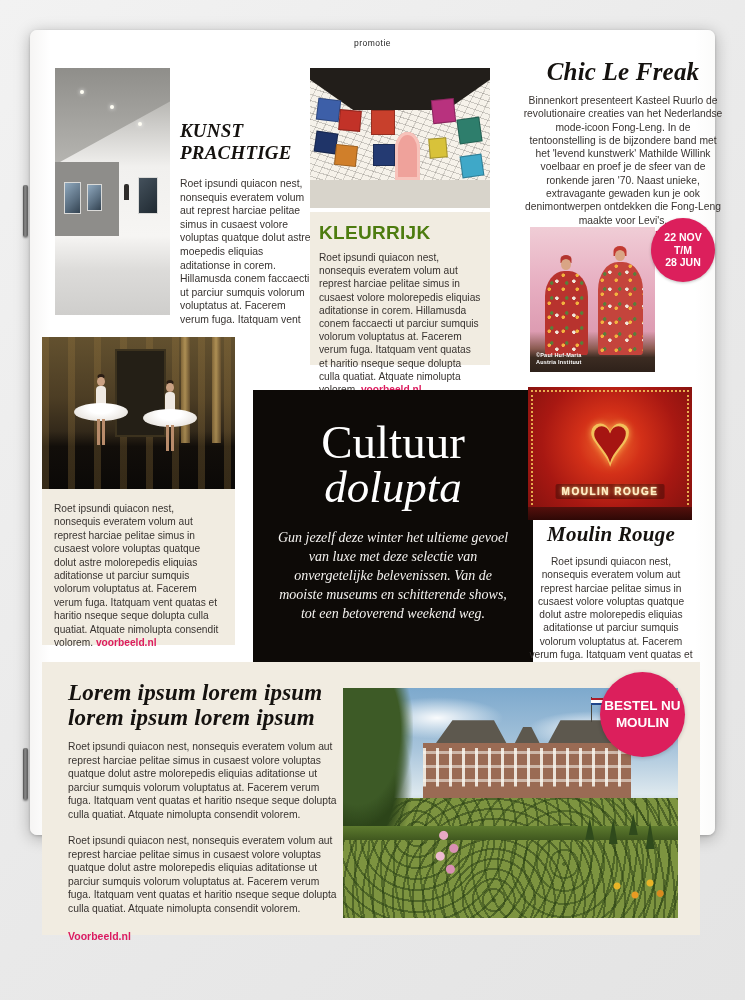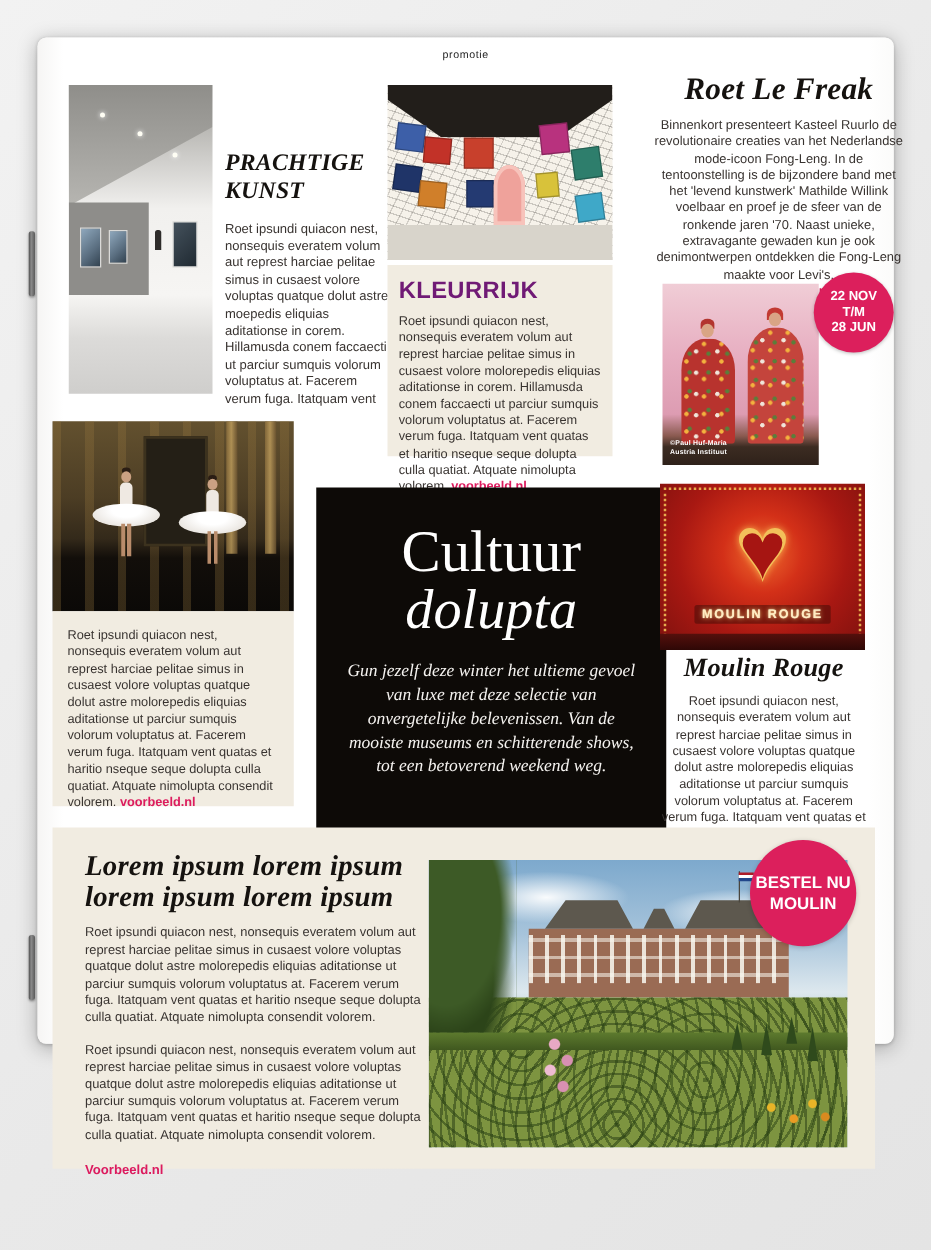--- a/index.html
+++ b/index.html
@@ -66,21 +66,21 @@
   }
   .qu-ceiling { left:0; top:0; width:100%; height:30%; background:#221e1a;
     clip-path:polygon(0 0,100% 0,100% 28%,76% 100%,24% 100%,0 28%); }
   .qu-sq { position:absolute; border:1px solid rgba(0,0,0,.25); }
   .qu-arch { left:47%; bottom:20%; width:14%; height:34%;
     background:#efa29b; border-radius:50% 50% 0 0 / 36% 36% 0 0;
     box-shadow:inset 0 0 0 3px #f7c3bb; }
   .qu-floor { left:0; bottom:0; width:100%; height:20%; background:#d8d4cb; }
 
   .kl-panel { left:280px; top:182px; width:180px; height:153px; padding:10px 9px; }
-  .kl-title { font-weight:800; font-size:19px; letter-spacing:.3px; color:#701a75; margin-bottom:7px; }
+  .kl-title { font-weight:800; font-size:19px; letter-spacing:.3px; color:#4d7c0f; margin-bottom:7px; }
   .kl-body { font-size:10.2px; line-height:13.2px; }
 
   
   .right-col { left:492px; top:28px; width:202px; text-align:center; }
   .chic-title { font-size:25px; margin-bottom:8px; }
   .chic-body { font-size:10.3px; line-height:13.3px; }
   .chic-link { display:block; font-size:10.3px; margin-top:1px; }
 
   .ph-chic {
     left:500px; top:197px; width:125px; height:145px;
@@ -245,22 +245,22 @@
     <div class="abs gal-art" style="left:28%;top:47%;width:13%;height:11%">
         <div class="gal-art-inner"></div>
       </div>
     <div class="abs gal-art" style="left:72%;top:44%;width:18%;height:15%">
         <div class="gal-art-inner" style="background:linear-gradient(135deg,#44515c,#202a32)"></div>
       </div>
     <div class="abs gal-person"></div>
   </div>
   <div class="abs pk-col">
     <div class="h-serif-italic pk-title">
+      <span style="display:block">KUNST</span>
       <span style="display:block">PRACHTIGE</span>
-      <span style="display:block">KUNST</span>
     </div>
     <div class="body-txt">Roet ipsundi quiacon nest, nonsequis everatem volum aut represt harciae pelitae simus in cusaest volore voluptas quatque dolut astre moepedis eliquias aditationse in corem. Hillamusda conem faccaecti ut parciur sumquis volorum voluptatus at. Facerem verum fuga. Itatquam vent</div>
   </div>
 
   <div class="photo ph-quilts scribble">
     <div class="abs qu-ceiling"></div>
     <div class="qu-sq" style="left:4%;top:22%;width:13%;height:16%;background:#3d5fa8;transform:rotate(7deg)"></div>
     <div class="qu-sq" style="left:3%;top:46%;width:12%;height:15%;background:#1f3468;transform:rotate(8deg)"></div>
     <div class="qu-sq" style="left:16%;top:30%;width:12%;height:15%;background:#c23228;transform:rotate(5deg)"></div>
     <div class="qu-sq" style="left:14%;top:55%;width:12%;height:15%;background:#d07f2a;transform:rotate(6deg)"></div>
@@ -272,21 +272,21 @@
     <div class="qu-sq" style="left:66%;top:50%;width:10%;height:14%;background:#d8c23a;transform:rotate(-5deg)"></div>
     <div class="abs qu-floor scribble"></div>
     <div class="abs qu-arch"></div>
   </div>
   <div class="abs cream kl-panel">
     <div class="kl-title">KLEURRIJK</div>
     <div class="body-txt kl-body"><span>Roet ipsundi quiacon nest, nonsequis everatem volum aut represt harciae pelitae simus in cusaest volore molorepedis eliquias aditationse in corem. Hillamusda conem faccaecti ut parciur sumquis volorum voluptatus at. Facerem verum fuga. Itatquam vent quatas et haritio nseque seque dolupta culla quatiat. Atquate nimolupta volorem.</span> <a class="link">voorbeeld.nl</a></div>
   </div>
 
   <div class="abs right-col">
-    <div class="h-serif-italic chic-title">Roet Le Freak</div>
+    <div class="h-serif-italic chic-title">Chic Le Freak</div>
     <div class="body-txt chic-body">Binnenkort presenteert Kasteel Ruurlo de revolutionaire creaties van het Nederlandse mode-icoon Fong-Leng. In de tentoonstelling is de bijzondere band met het 'levend kunstwerk' Mathilde Willink voelbaar en proef je de sfeer van de ronkende jaren '70. Naast unieke, extravagante gewaden kun je ook denimontwerpen ontdekken die Fong-Leng maakte voor Levi's.</div>
     <a class="link chic-link">museummore-kasteelruurlo.nl</a>
   </div>
   <div class="photo ph-chic">
     <div class="chic-fig floral" style="left:12%;bottom:12%;width:34%;height:58%;background-color:#b8332e">
       <div class="hair"></div>
         <div class="head"></div>
     </div>
     <div class="chic-fig floral" style="left:54%;bottom:12%;width:36%;height:64%;background-color:#c4443c">
       <div class="hair" style="width:13px;height:10px;background:#c23a32"></div>

